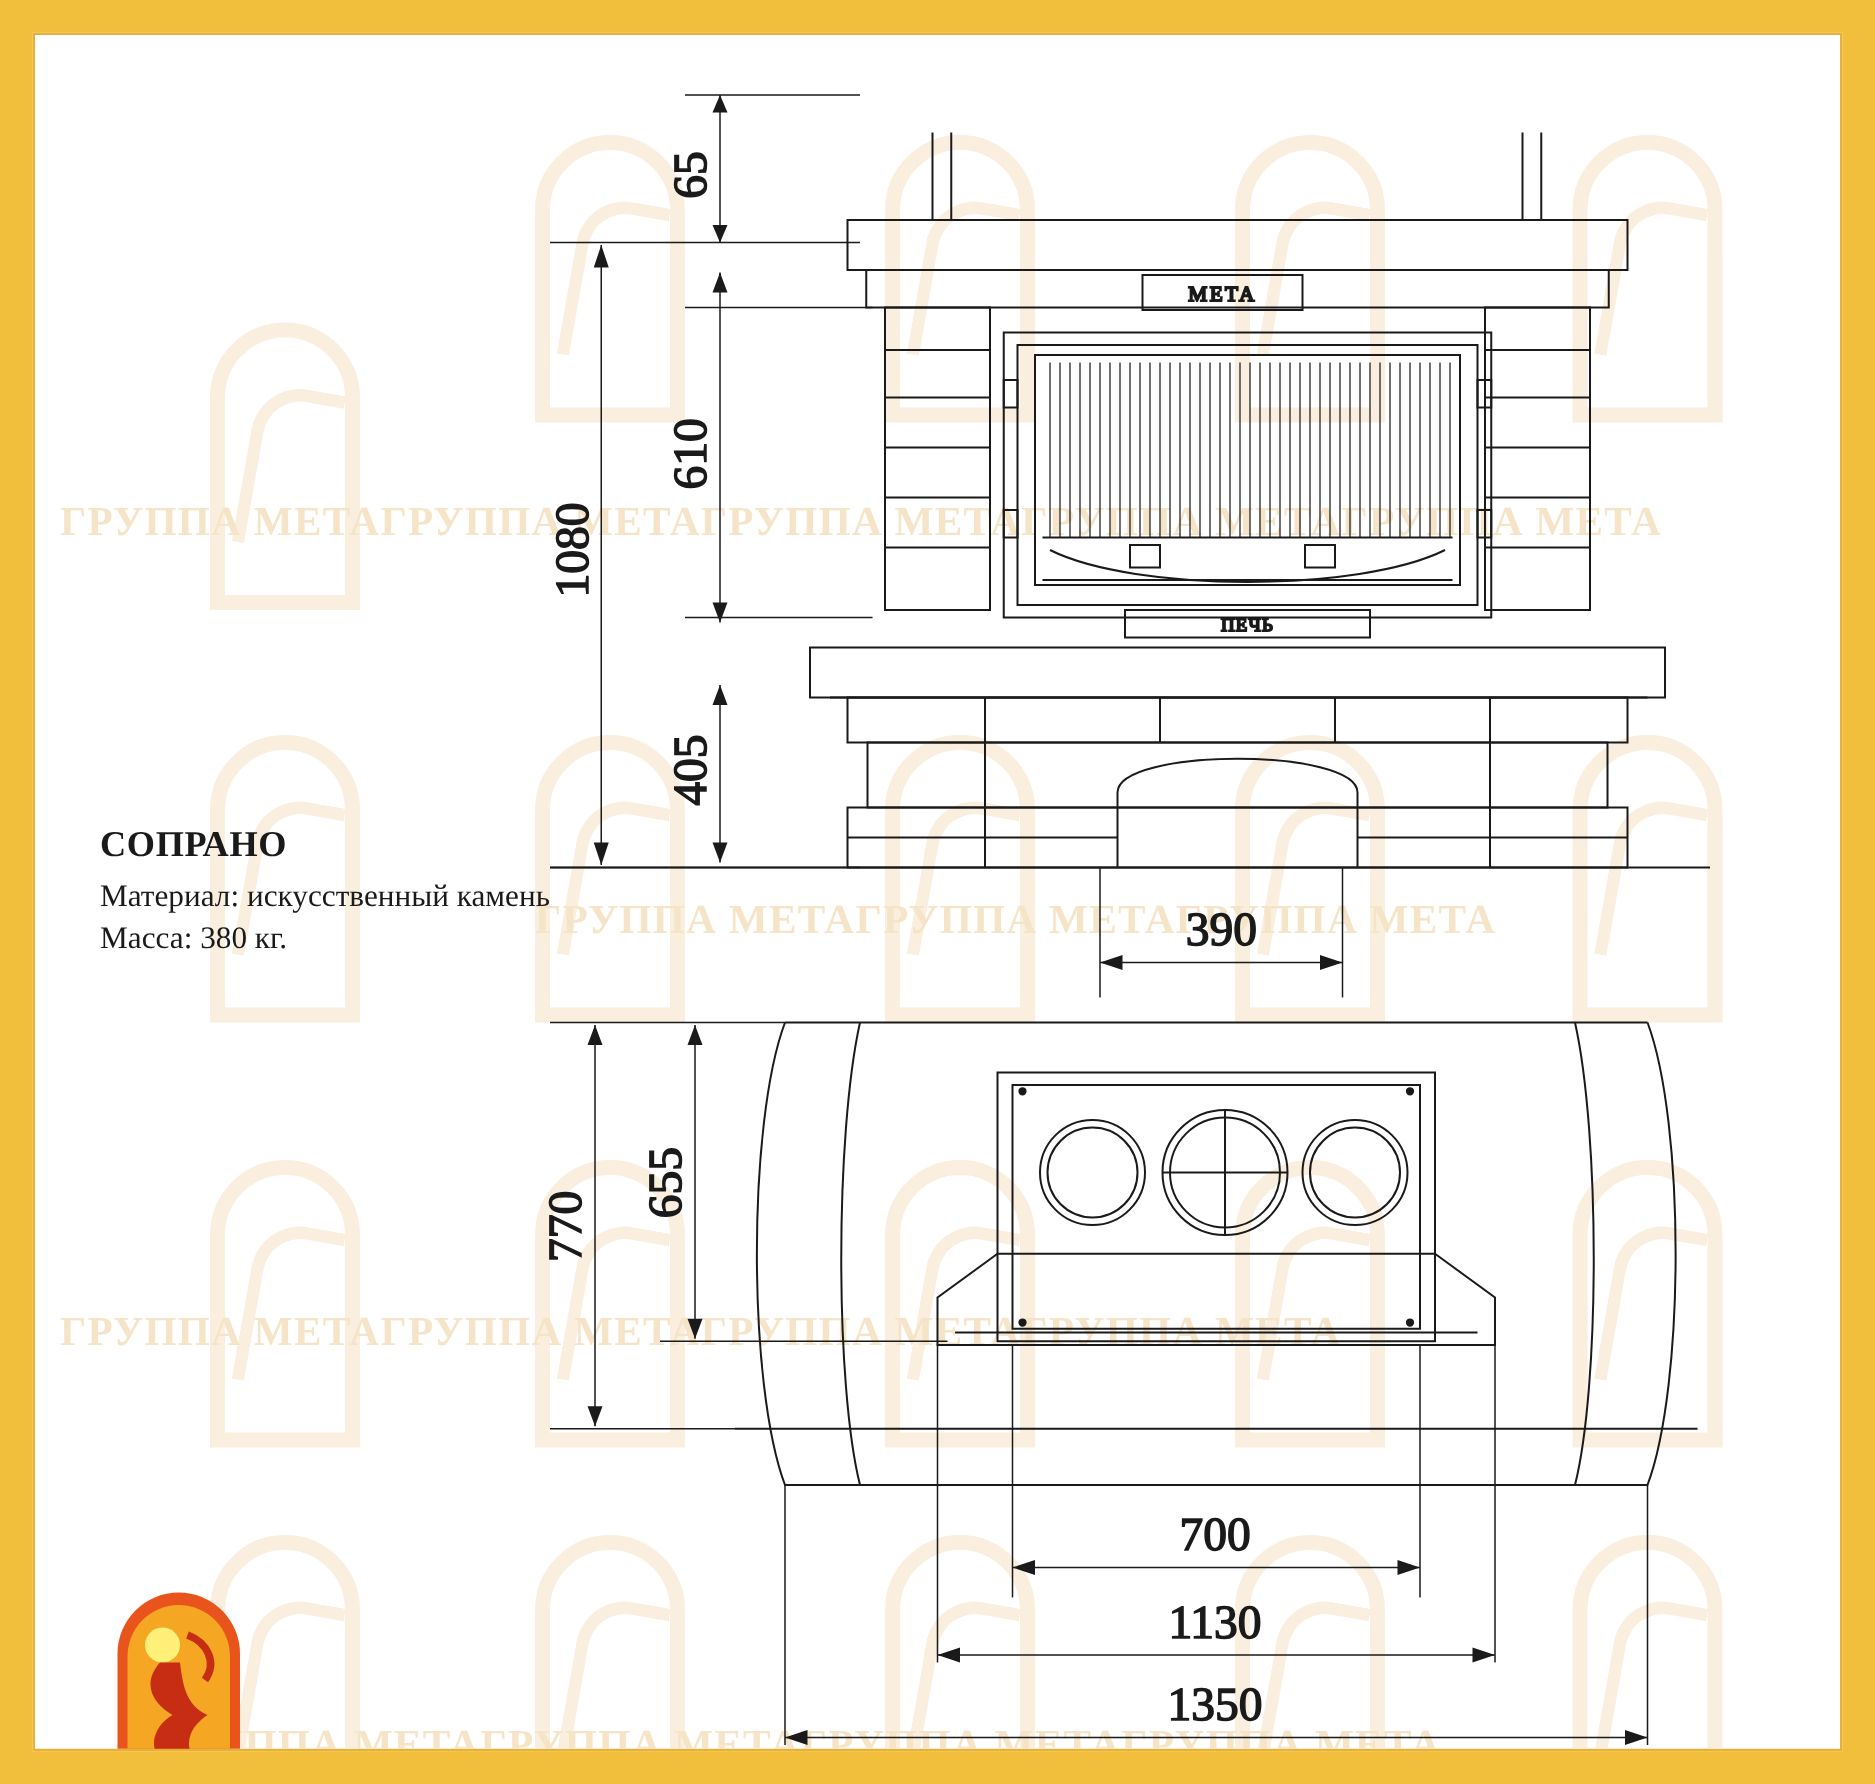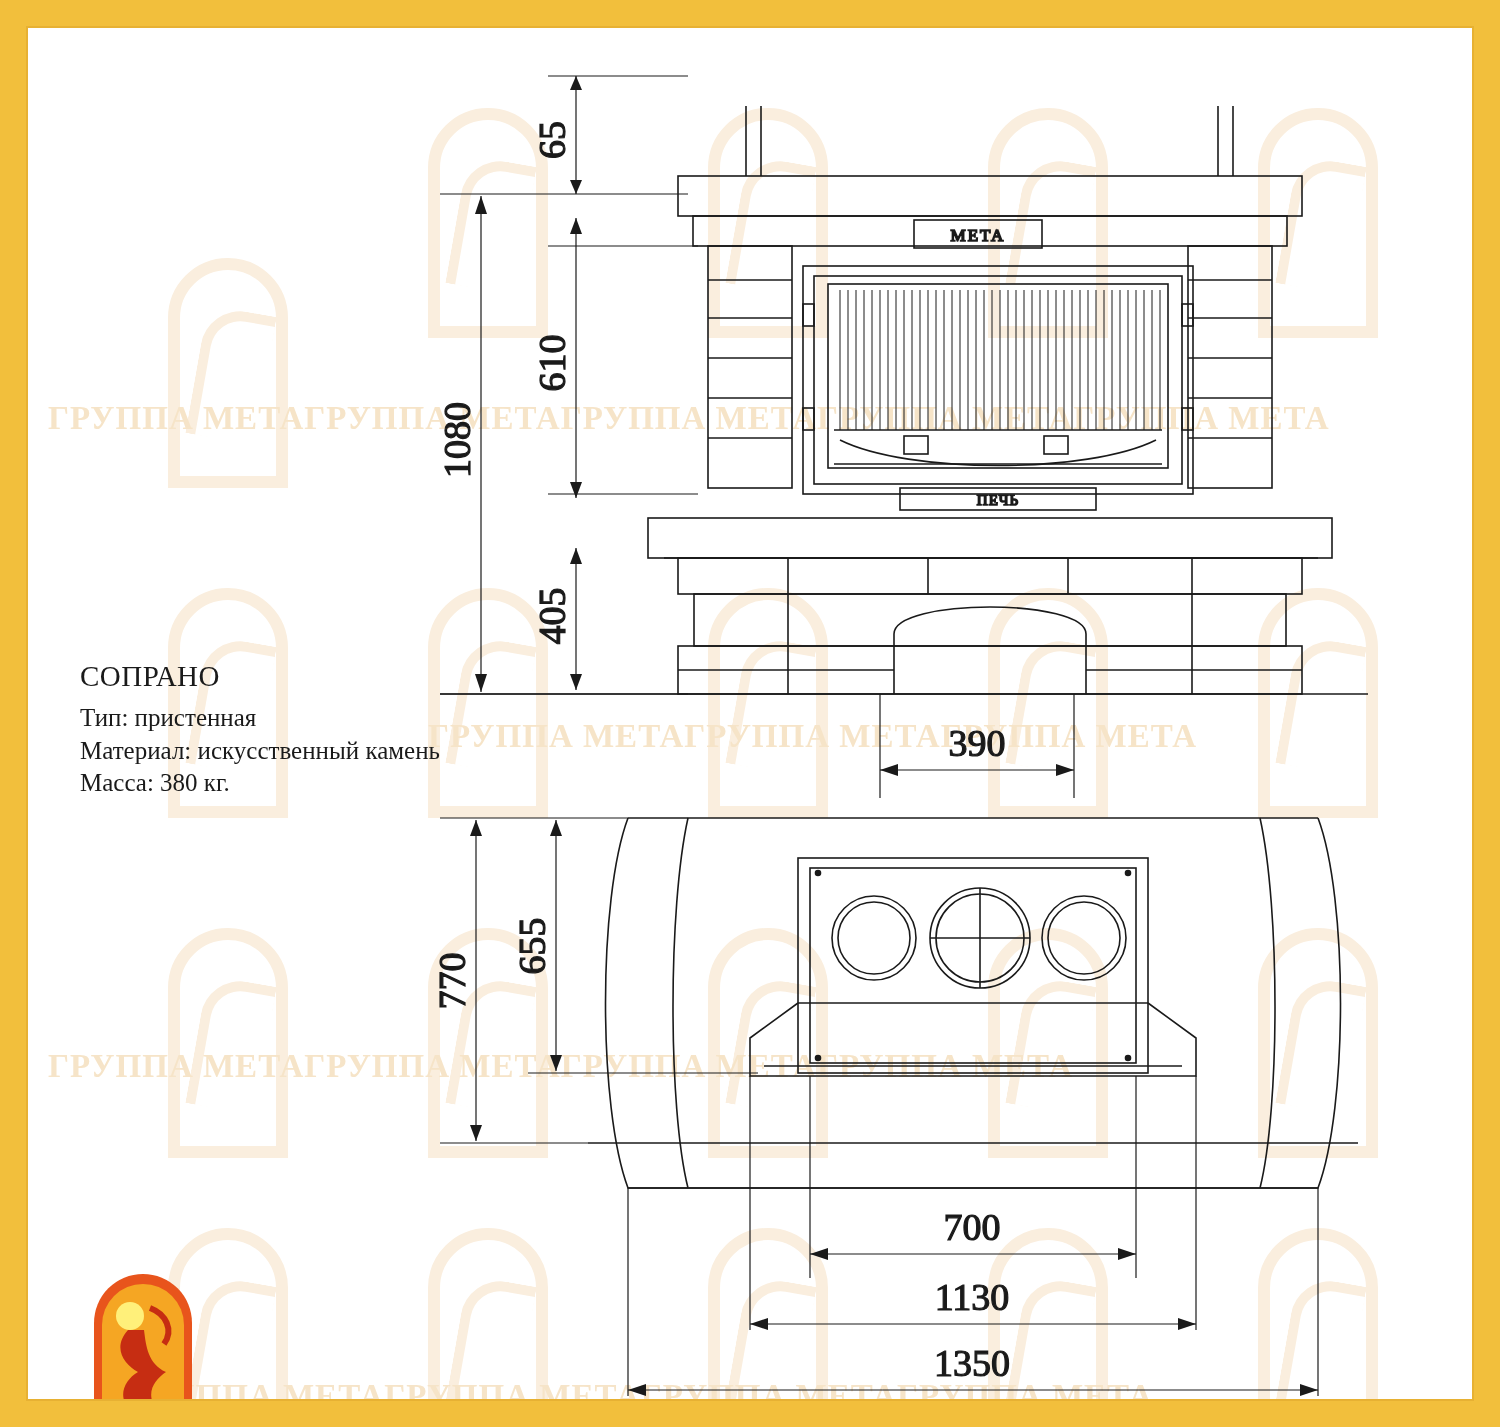--- a/index.html
+++ b/index.html
@@ -93,21 +93,21 @@
   .spec {
     position: absolute;
     left: 52px;
     top: 632px;
     width: 520px;
     z-index: 3;
     color: #1a1a1a;
   }
   .spec .title {
     font-size: 29px;
-    font-weight: normal;
+    font-weight: bold;
     letter-spacing: 0.5px;
     margin-bottom: 9px;
   }
   .spec .line {
     font-size: 25px;
     line-height: 1.30;
     white-space: nowrap;
   }
   
 </style>
@@ -141,21 +141,20 @@
 
       <div class="wm-text" style="left:20px;  top:372px;">ГРУППА МЕТАГРУППА МЕТАГРУППА МЕТАГРУППА МЕТАГРУППА МЕТА</div>
       <div class="wm-text" style="left:400px; top:690px;">ГРУППА МЕТАГРУППА МЕТАГРУППА МЕТА</div>
       <div class="wm-text" style="left:20px;  top:1020px;">ГРУППА МЕТАГРУППА МЕТАГРУППА МЕТАГРУППА МЕТА</div>
       <div class="wm-text" style="left:100px; top:1350px;">ГРУППА МЕТАГРУППА МЕТАГРУППА МЕТАГРУППА МЕТА</div>
     </div>
 
 
     <div class="spec">
       <div class="title">СОПРАНО</div>
-      <div class="line">Тип: пристенная</div>
       <div class="line">Материал: искусственный камень</div>
       <div class="line">Масса: 380 кг.</div>
     </div>
 
     <div class="emblem">
       <svg width="110" height="160" viewBox="0 0 110 160">
         <path d="M6,155 L6,55 A49,49 0 0 1 104,55 L104,155 Z" fill="#e8541c"></path>
         <path d="M14,148 L14,57 A41,41 0 0 1 96,57 L96,148 Z" fill="#f5a623"></path>
         <circle cx="42" cy="48" r="14" fill="#fff07a"></circle>
         <path d="M40,62 C24,80 36,96 50,104 C36,112 28,130 44,144 L70,144 C56,126 66,112 78,104

